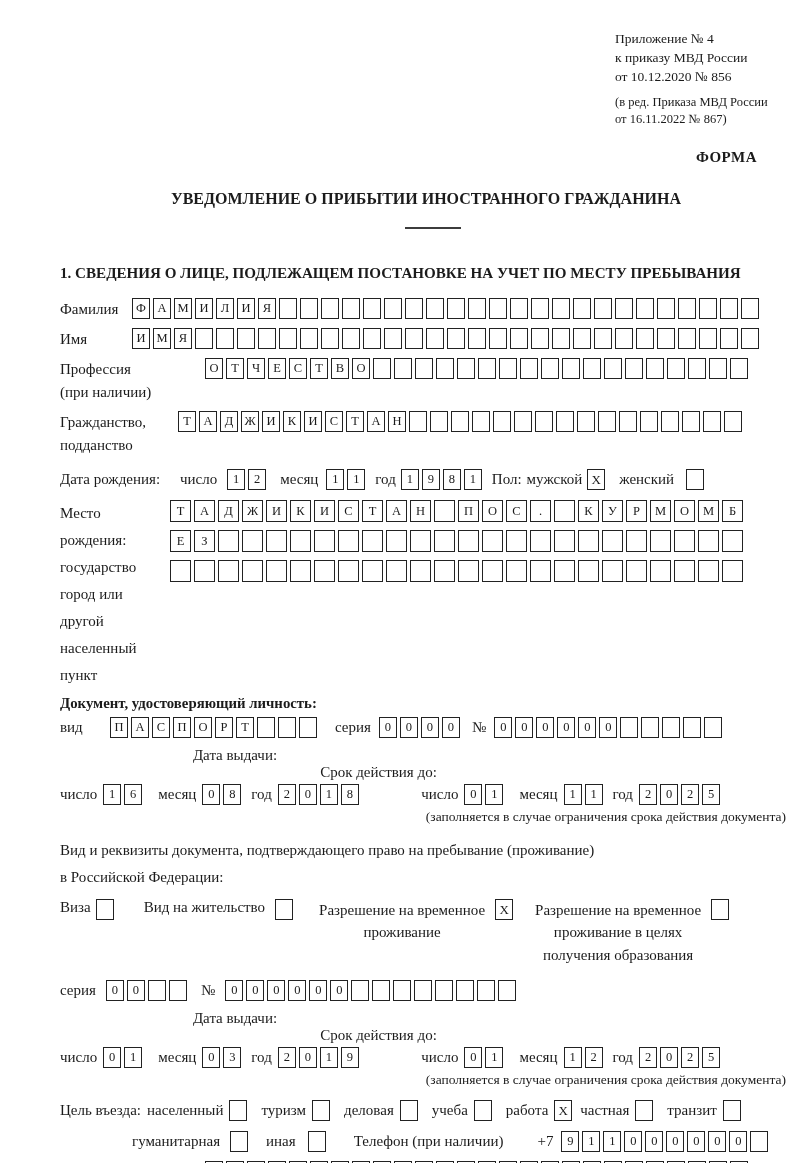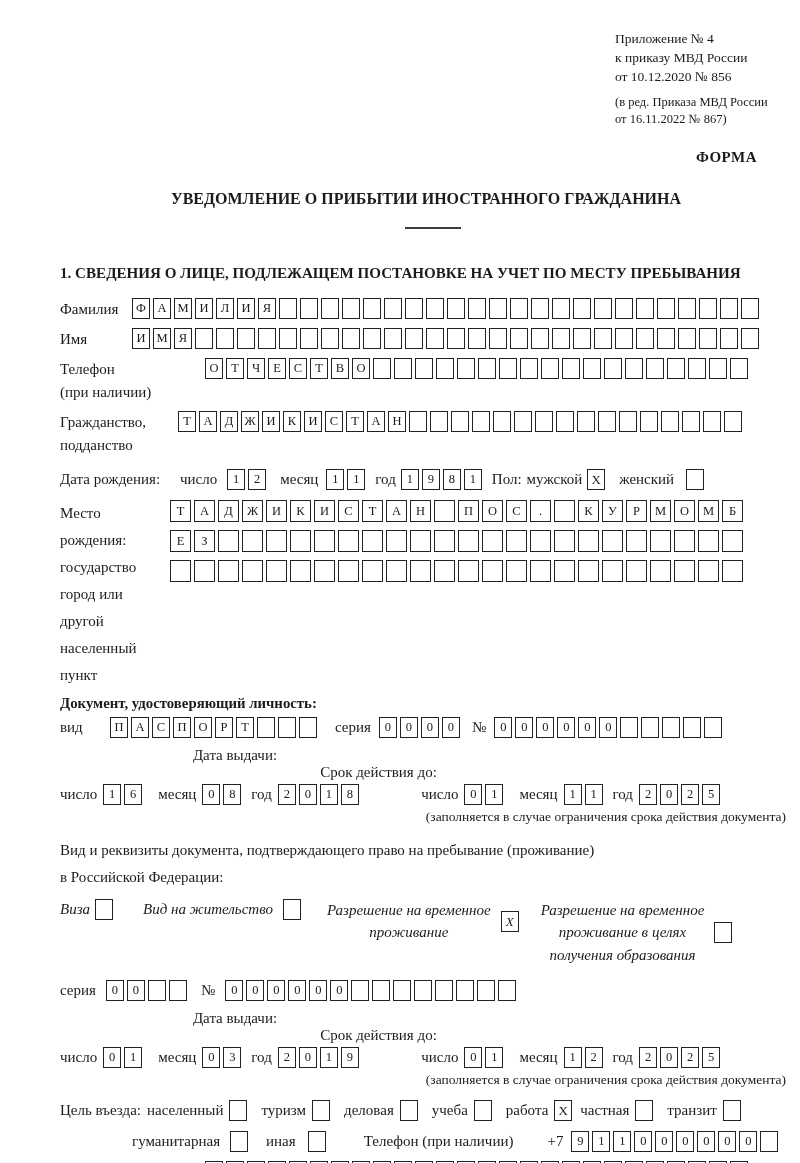--- a/index.html
+++ b/index.html
@@ -33,21 +33,21 @@
   .dhead { display:flex; margin-top:9px;flex-direction:column; }
   .dhead .l { width:350px; text-align:center; }
   .dhead .r { flex:1; text-align:center; padding-right:95px; }
   .dvals { display:flex; align-items:center; margin-top:3px; }
   .dgroup { display:flex; align-items:center; }
   .dgroup .dl { margin:0 6px 0 0; }
   .rgroup { margin-left:auto; margin-right:72px; }
   .note { text-align:right; font-size:13.5px; margin:4px 6px 0 0; }
 
   .opts { display:flex; align-items:flex-start; margin-top:8px; }
-  .opt { display:flex; align-items:center;font-style:italic; }
+  .opt { display:flex; align-items:flex-start; }
   .opt .txt { text-align:center; line-height:1.5; }
   .opt .cb { margin-left:10px; }
 
   .goal-row { display:flex; align-items:center; margin-top:12px; }
   .goal-row .glbl { margin-right:6px; }
   .goal-row .cb { margin-right:14px; }
 
   .bp-rows > .cells { margin-bottom:8px; }
   .doc-head { text-align:left; font-weight:bold; font-size:14.8px; margin-top:6px; }
   .reqs { margin-top:12px; line-height:1.8; }
@@ -145,21 +145,21 @@
         <span class="cell"></span>
         <span class="cell"></span>
         <span class="cell"></span>
         <span class="cell"></span>
         <span class="cell"></span>
       </div>
   </div>
 
   <div class="f-row">
     <div class="f-label" style="width:145px">
-      <div>Телефон</div>
+      <div>Профессия</div>
       <div class="subl">(при наличии)</div>
     </div>
     <div class="cells">
         <span class="cell">О</span>
         <span class="cell">Т</span>
         <span class="cell">Ч</span>
         <span class="cell">Е</span>
         <span class="cell">С</span>
         <span class="cell">Т</span>
         <span class="cell">В</span>
@@ -541,21 +541,21 @@
     <span class="cb"></span>
     <span class="glbl">транзит</span>
     <span class="cb" style="margin-right:0"></span>
   </div>
 
   <div class="inline-row" style="margin-top:10px; margin-left:72px">
     <span>гуманитарная</span>
     <span class="cb" style="margin-left:10px"></span>
     <span style="margin-left:18px">иная</span>
     <span class="cb" style="margin-left:12px"></span>
-    <span style="margin-left:38px">Телефон (при наличии)</span>
+    <span style="margin-left:28px">Телефон (при наличии)</span>
     <span style="margin-left:34px">+7</span>
     <span class="cells" style="margin-left:8px">
         <span class="cell">9</span>
         <span class="cell">1</span>
         <span class="cell">1</span>
         <span class="cell">0</span>
         <span class="cell">0</span>
         <span class="cell">0</span>
         <span class="cell">0</span>
         <span class="cell">0</span>

